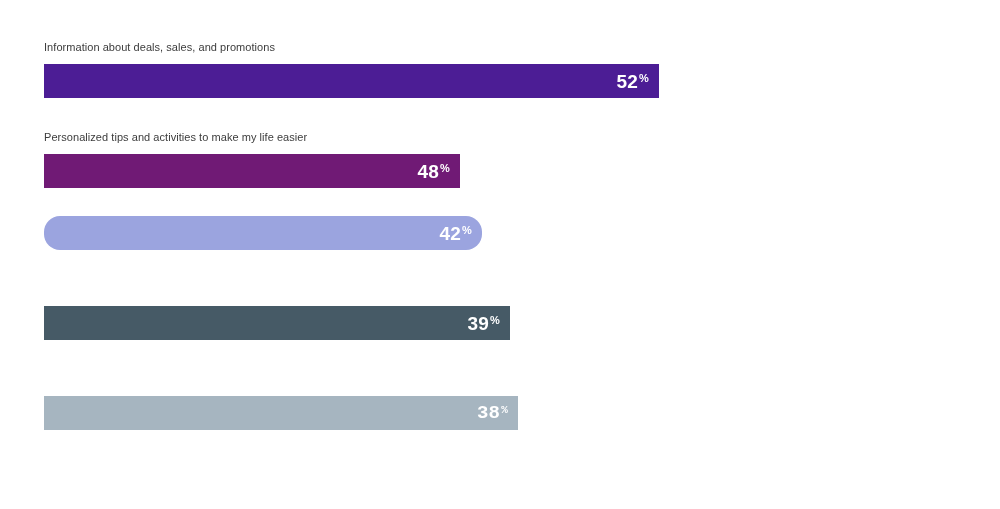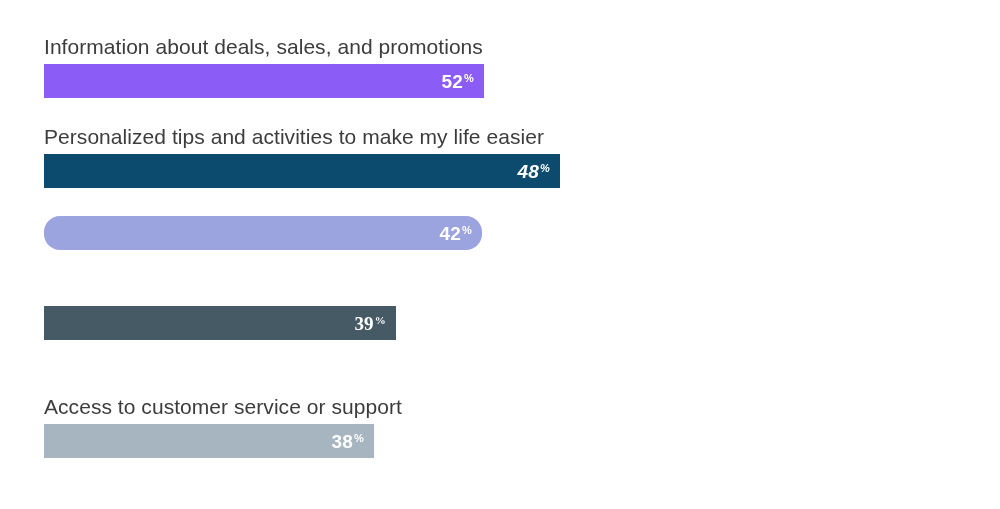--- a/index.html
+++ b/index.html
@@ -20,21 +20,21 @@
     top: 0;
     width: 1000px;
     height: 509px;
     background: #ffffff;
   }
   .bar-group {
     position: absolute;
     left: 44px;
   }
   .bar-label {
-    font-size: 21px;
+    font-size: 11px;
     line-height: 22px;
     color: #3c3c3c;
     font-weight: 400;
     letter-spacing: 0.05px;
     white-space: nowrap;
     margin-bottom: 6px;
   }
   .bar-track {
     position: relative;
     height: 34px;
@@ -69,33 +69,33 @@
   }
 </style>
 </head>
 <body>
 
 <div id="chart-root">
 
   <div class="bar-group" style="top:36px">
     <div class="bar-label">Information about deals, sales, and promotions</div>
     <div class="bar-track">
-      <div class="bar-fill" style="width: 440px; background-color: #8b5cf6;">
+      <div class="bar-fill" style="width: 615px; background-color: #4c1d95;">
         <span class="bar-value">
             <span>52</span>
             <span class="pct-sign">%</span>
           </span>
       </div>
     </div>
   </div>
 
   <div class="bar-group" style="top:126px">
     <div class="bar-label">Personalized tips and activities to make my life easier</div>
     <div class="bar-track">
-      <div class="bar-fill" style="width: 516px; background-color: #0c4a6e; font-style: italic;">
+      <div class="bar-fill" style="width: 416px; background-color: #701a75;">
         <span class="bar-value">
             <span>48</span>
             <span class="pct-sign">%</span>
           </span>
       </div>
     </div>
   </div>
 
   <div class="bar-group" style="top:216px">
     <div class="bar-track">
@@ -103,33 +103,32 @@
         <span class="bar-value">
             <span>42</span>
             <span class="pct-sign">%</span>
           </span>
       </div>
     </div>
   </div>
 
   <div class="bar-group" style="top:306px">
     <div class="bar-track">
-      <div class="bar-fill" style="width: 352px; background-color: rgb(70, 90, 102); font-family: Liberation Serif, serif;">
+      <div class="bar-fill" style="width: 466px; background-color: rgb(70, 90, 102);">
         <span class="bar-value">
             <span>39</span>
             <span class="pct-sign">%</span>
           </span>
       </div>
     </div>
   </div>
 
   <div class="bar-group" style="top:396px">
-    <div class="bar-label">Access to customer service or support</div>
     <div class="bar-track">
-      <div class="bar-fill" style="width: 330px; background-color: rgb(166, 181, 192);">
+      <div class="bar-fill" style="width: 474px; background-color: rgb(166, 181, 192); font-family: Liberation Mono, monospace;">
         <span class="bar-value">
             <span>38</span>
             <span class="pct-sign">%</span>
           </span>
       </div>
     </div>
   </div>
 
 </div>
 

